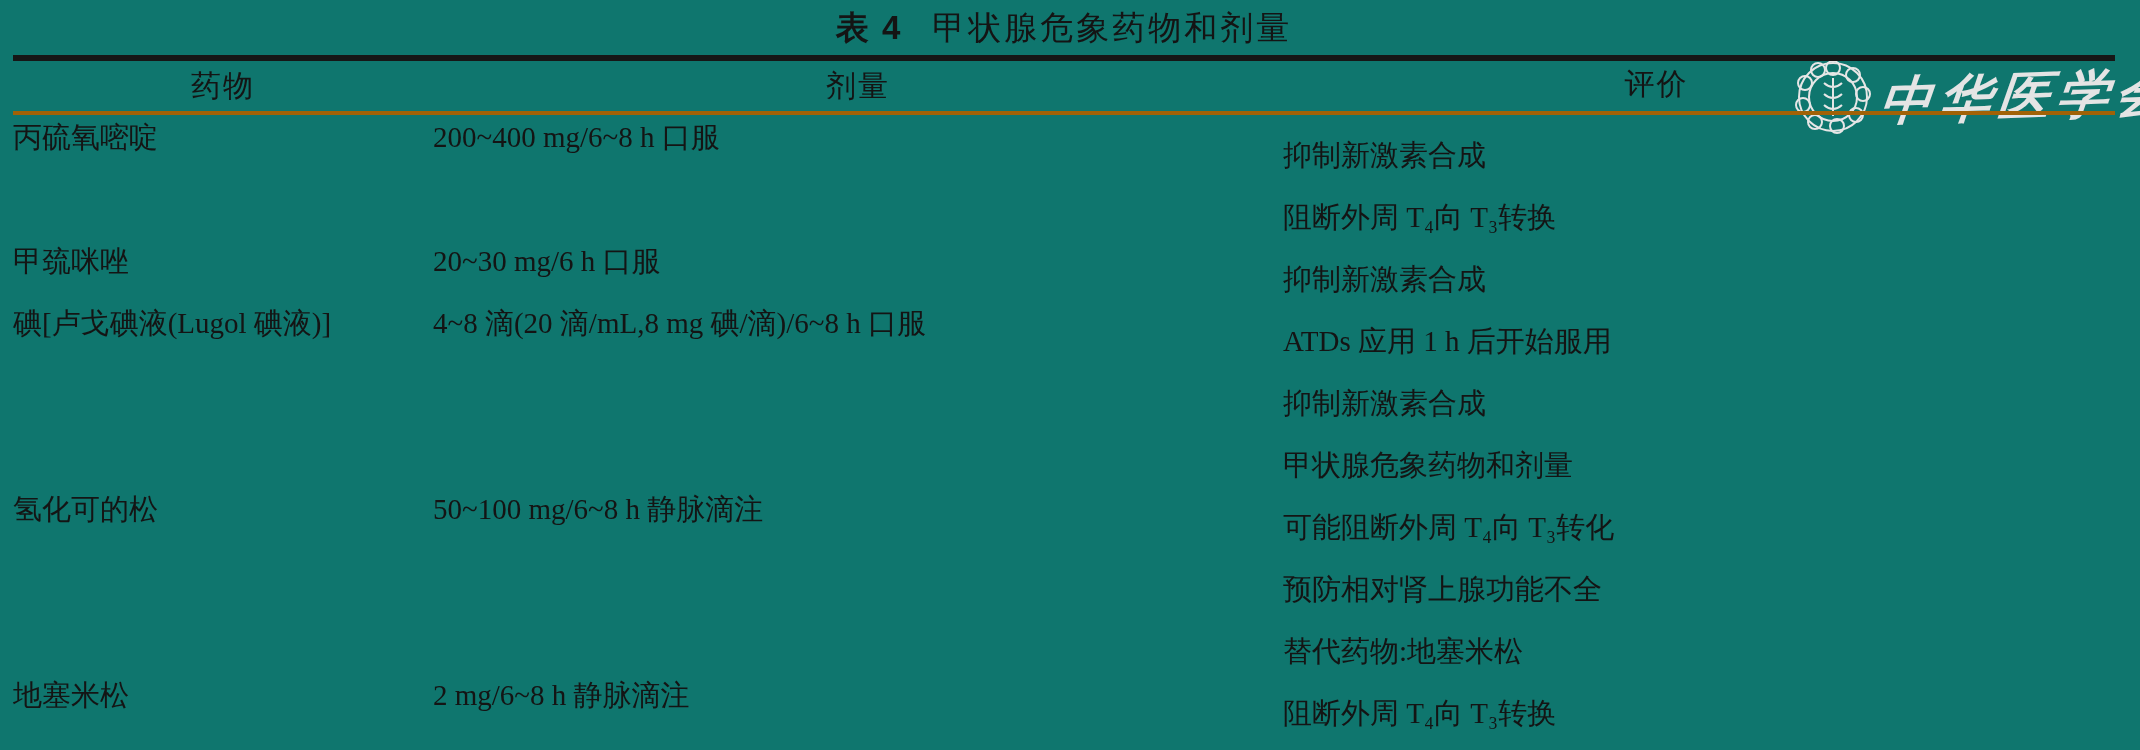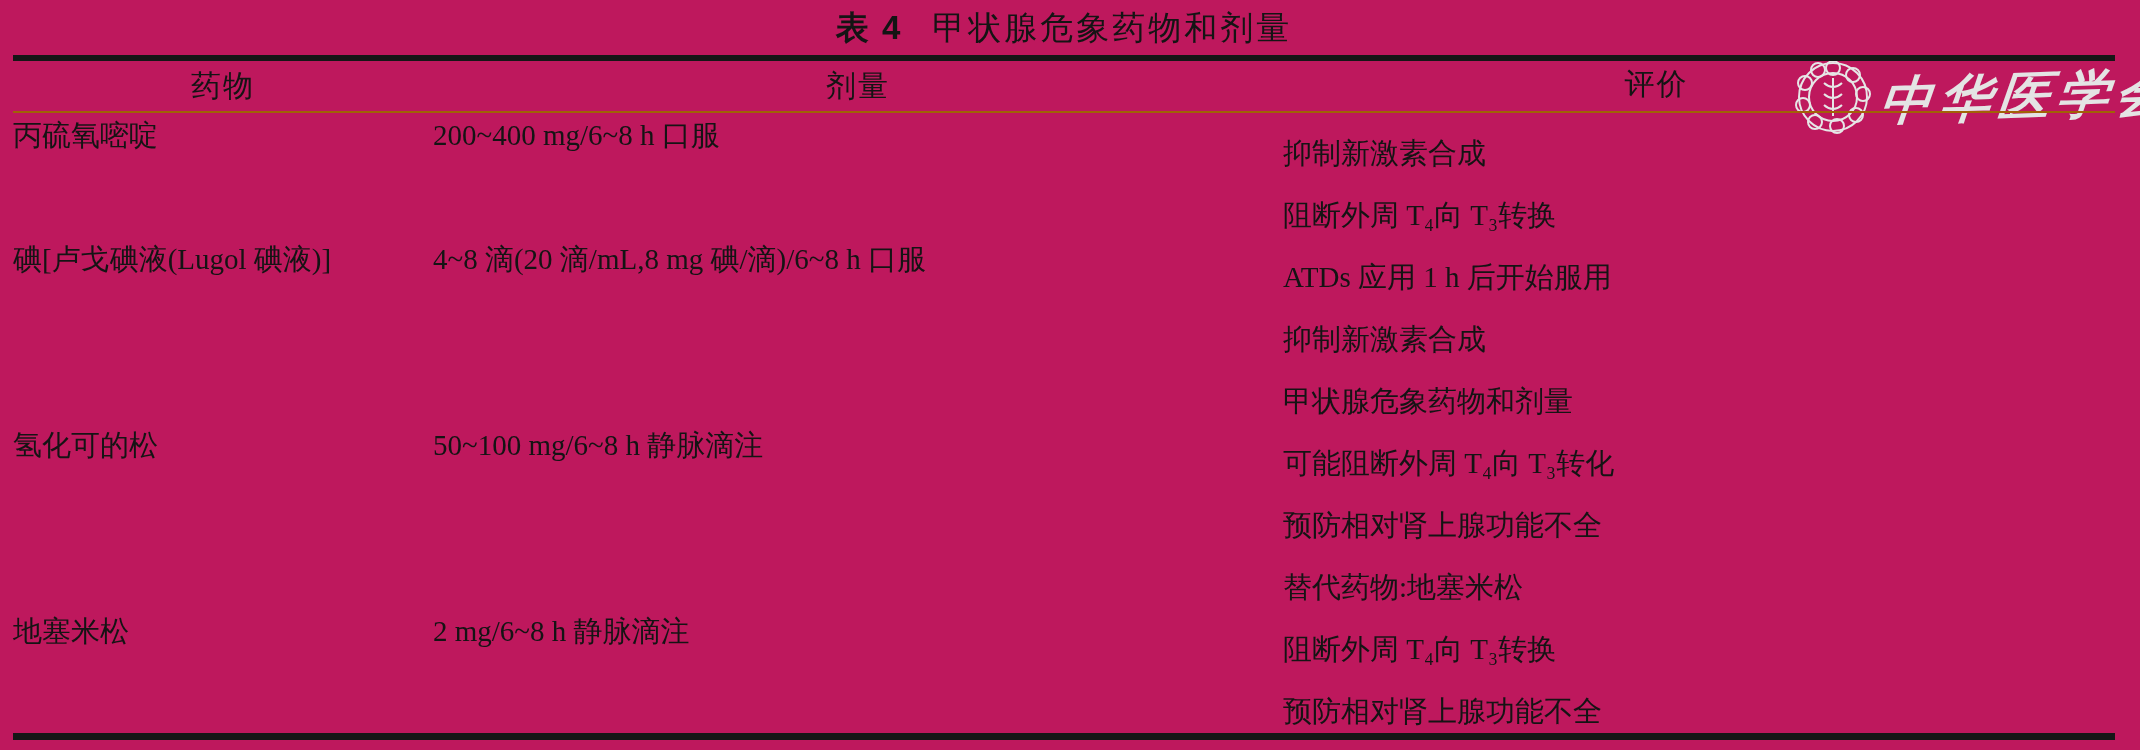--- a/index.html
+++ b/index.html
@@ -1,19 +1,19 @@
 <!DOCTYPE html>
 <html><head>
 <meta charset="utf-8">
 <style>
   html,body { margin:0; padding:0; background:#ffffff; }
   .page {
     position:relative;
     width:2140px; height:750px;
-    background:#be185d;
+    background:#0f766e;
     color:#141414;
     font-family:"Liberation Serif","DejaVu Serif",serif;
     overflow:hidden;
   }
   .caption {
     position:absolute; top:5px; left:13px; width:2102px;
     text-align:center; font-size:33px; line-height:46px;
     white-space:nowrap;
   }
   .caption-label {
@@ -39,21 +39,21 @@
     background:transparent; z-index:1;
     border-top:6px solid #161616;
     border-bottom:7px solid #161616;
   }
   .tbl col.col-drug { width:420px; }
   .tbl col.col-dose { width:850px; }
   .tbl col.col-eval { width:832px; }
   .tbl thead th {
     font-weight:400; font-size:30px; height:50px; line-height:50px;
     padding:0; text-align:center; letter-spacing:2px;
-    border-bottom:2px solid #a16207;
+    border-bottom:4px solid #a16207;
   }
   .tbl thead th.h-eval { padding-right:85px;font-family:Liberation Mono, monospace; }
   .tbl tbody td {
     vertical-align:top; padding:0;
     font-size:29px; line-height:44px;
     white-space:nowrap;
   }
   .tbl tbody tr:first-child td { padding-top:0; }
   td.c-drug { padding-left:30px; }
   td.c-dose { padding-left:145px; }
@@ -104,20 +104,27 @@
     <tbody>
       <tr>
         <td class="c-drug">丙硫氧嘧啶</td>
         <td class="c-dose">200~400 mg/6~8 h 口服</td>
         <td class="c-eval">
           <div class="eval-line">抑制新激素合成</div>
           <div class="eval-line">阻断外周 T₄向 T₃转换</div>
         </td>
       </tr>
       <tr>
+        <td class="c-drug">甲巯咪唑</td>
+        <td class="c-dose">20~30 mg/6 h 口服</td>
+        <td class="c-eval">
+          <div class="eval-line">抑制新激素合成</div>
+        </td>
+      </tr>
+      <tr>
         <td class="c-drug">碘[卢戈碘液(Lugol 碘液)]</td>
         <td class="c-dose">4~8 滴(20 滴/mL,8 mg 碘/滴)/6~8 h 口服</td>
         <td class="c-eval">
           <div class="eval-line">ATDs 应用 1 h 后开始服用</div>
           <div class="eval-line">抑制新激素合成</div>
           <div class="eval-line">甲状腺危象药物和剂量</div>
         </td>
       </tr>
       <tr>
         <td class="c-drug">氢化可的松</td>

